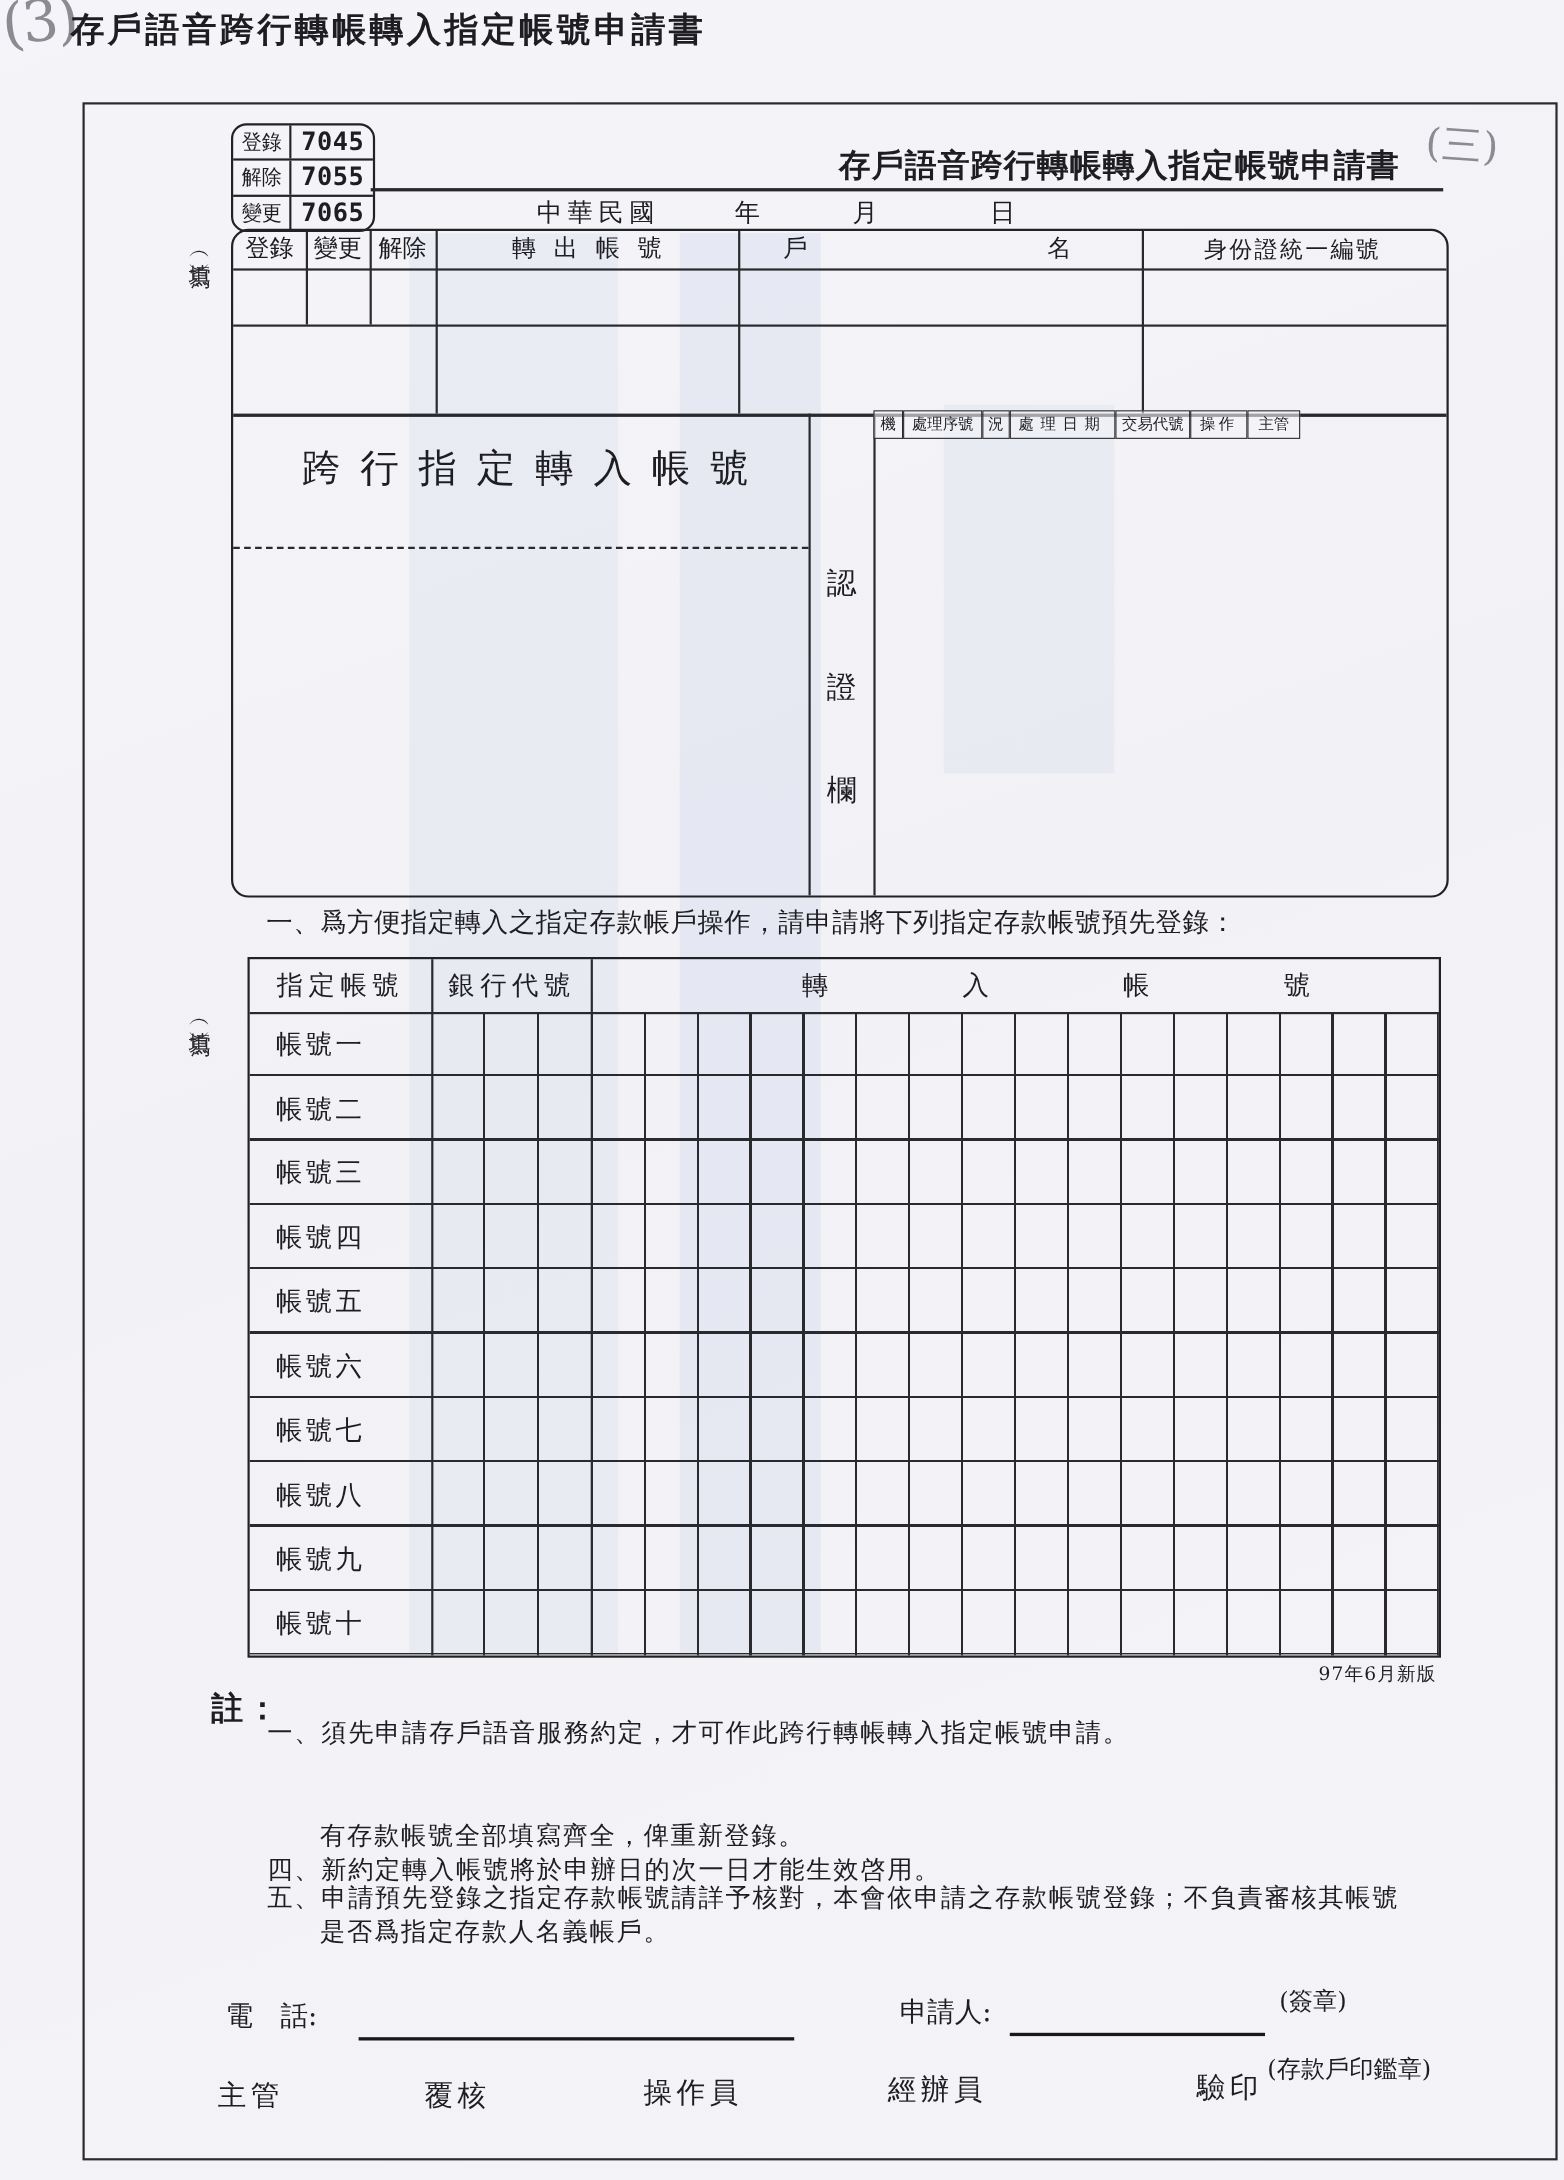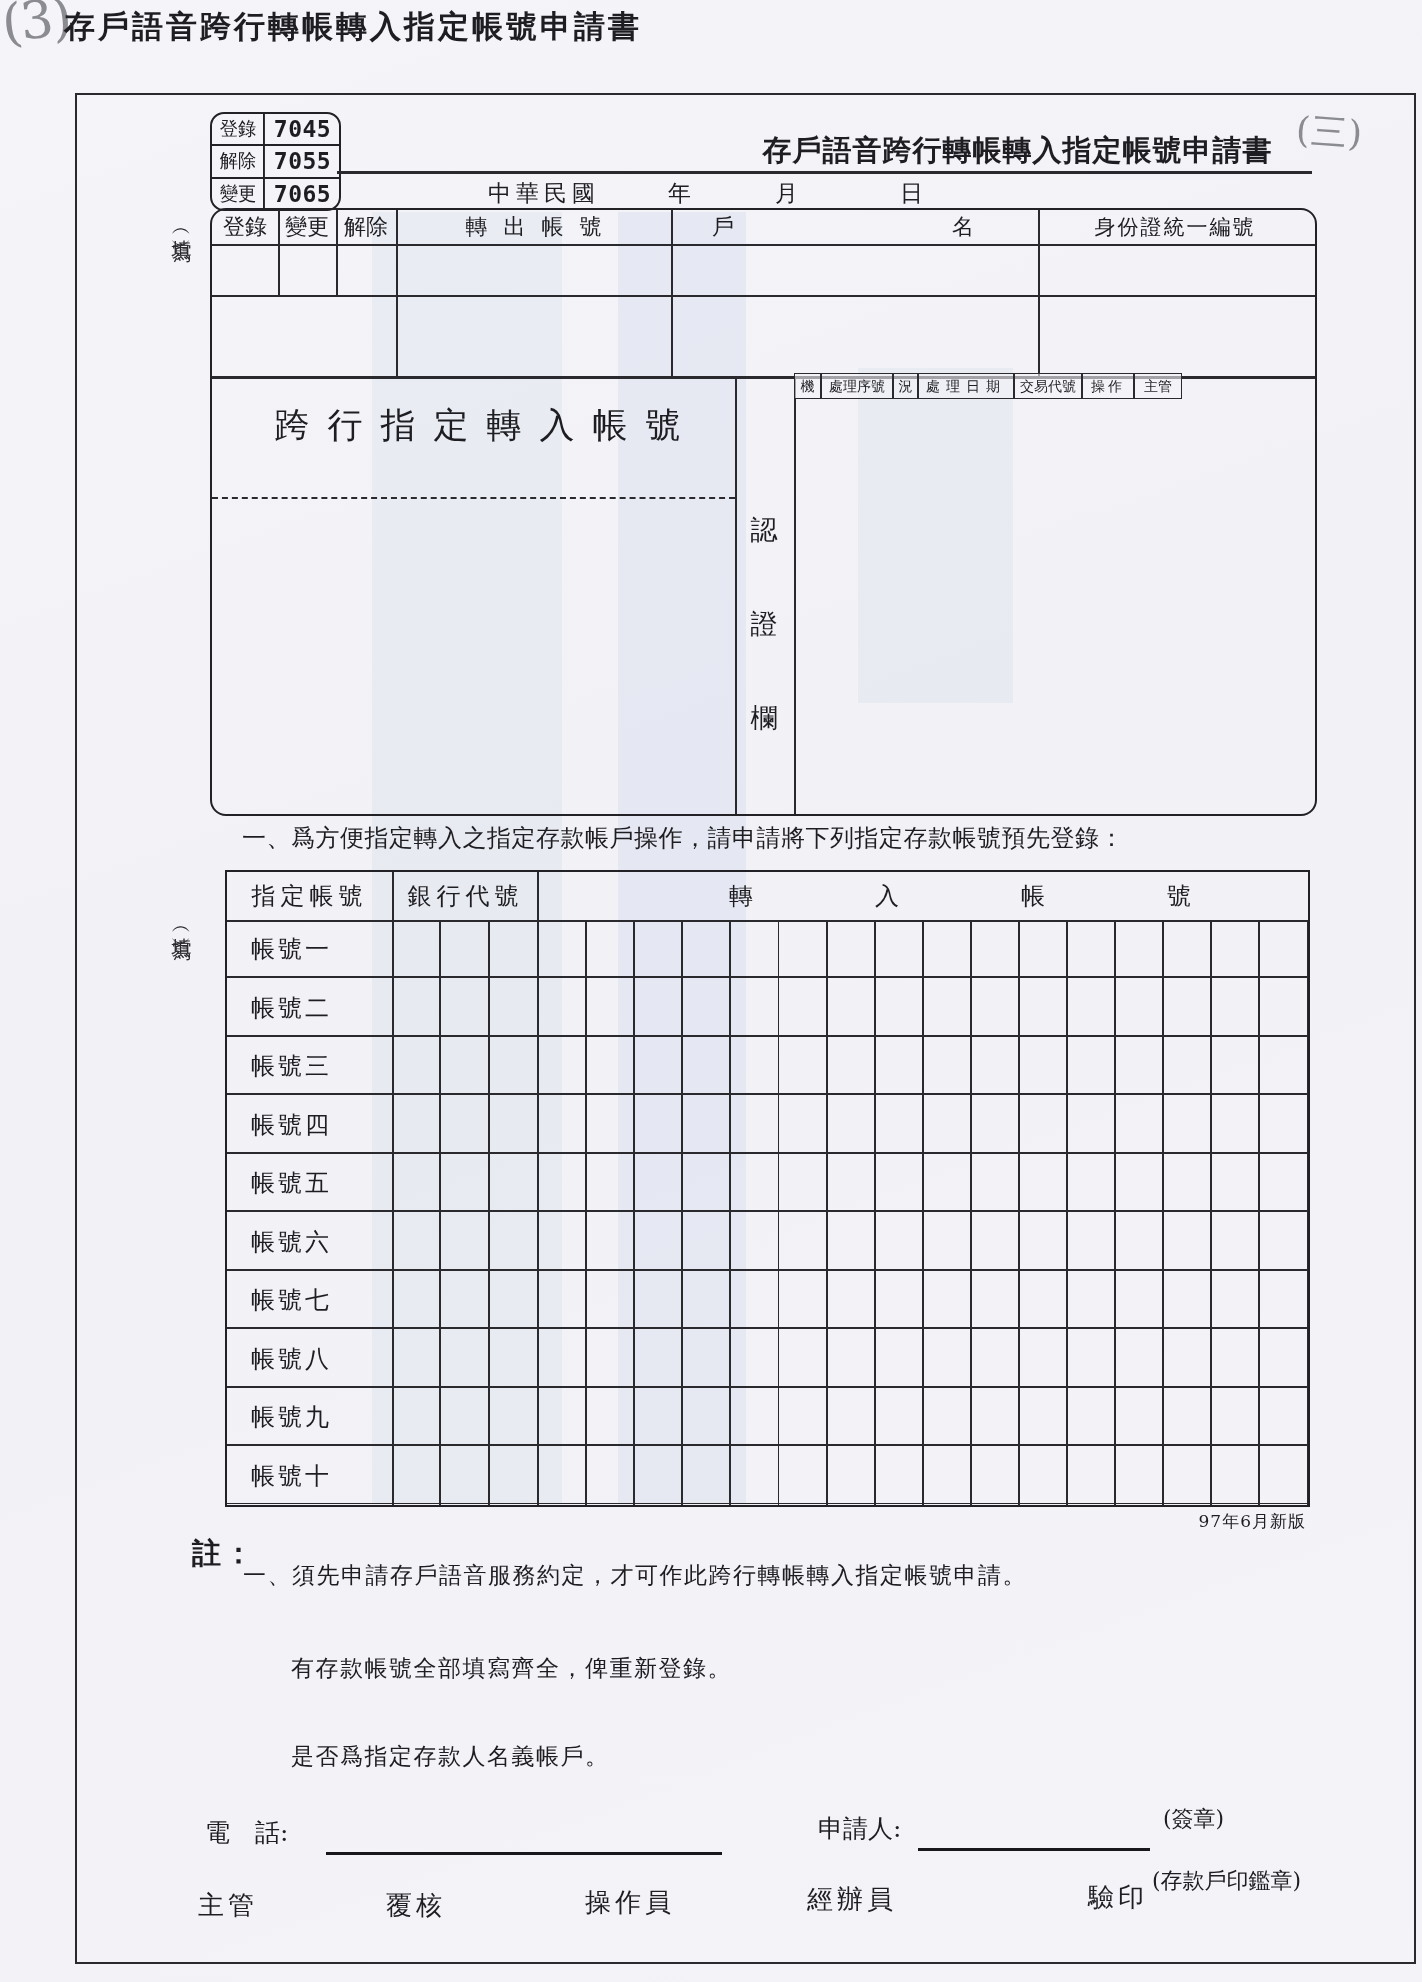--- a/index.html
+++ b/index.html
@@ -141,20 +141,22 @@
     <div class="t2-rowlabel" style="top:458px;">帳號八</div>
     <div class="t2-rowlabel" style="top:516px;">帳號九</div>
     <div class="t2-rowlabel" style="top:575px;">帳號十</div>
   </div>
 
   <div class="abs" style="left:1150px;top:1510px;width:156px;text-align:right;font-size:17px;letter-spacing:1px;">97年6月新版</div>
 
   <div class="abs" style="left:192px;top:1534px;font-size:29px;letter-spacing:3px;font-weight:600;">註：</div>
   <div class="note-line" style="left:243px;top:1560px;">一、須先申請存戶語音服務約定，才可作此跨行轉帳轉入指定帳號申請。</div>
   <div class="note-line" style="left:291px;top:1653px;">有存款帳號全部填寫齊全，俾重新登錄。</div>
+  <div class="note-line" style="left:243px;top:1684px;">四、新約定轉入帳號將於申辦日的次一日才能生效啓用。</div>
+  <div class="note-line" style="left:243px;top:1710px;">五、申請預先登錄之指定存款帳號請詳予核對，本會依申請之存款帳號登錄；不負責審核其帳號</div>
   <div class="note-line" style="left:291px;top:1741px;">是否爲指定存款人名義帳戶。</div>
 
   <div class="abs" style="left:205px;top:1816px;font-size:25px;">電　話:</div>
   <div class="ln" style="left:326px;top:1852px;width:396px;height:2.6px;background:#18181c;"></div>
   <div class="abs" style="left:818px;top:1812px;font-size:25px;">申請人:</div>
   <div class="ln" style="left:918px;top:1848px;width:232px;height:2.6px;background:#18181c;"></div>
   <div class="abs" style="left:1163px;top:1804px;font-size:22px;">(簽章)</div>
   <div class="abs" style="left:1152px;top:1866px;font-size:22px;">(存款戶印鑑章)</div>
 
   <div class="abs" style="left:198px;top:1888px;font-size:26px;letter-spacing:4px;">主管</div>

